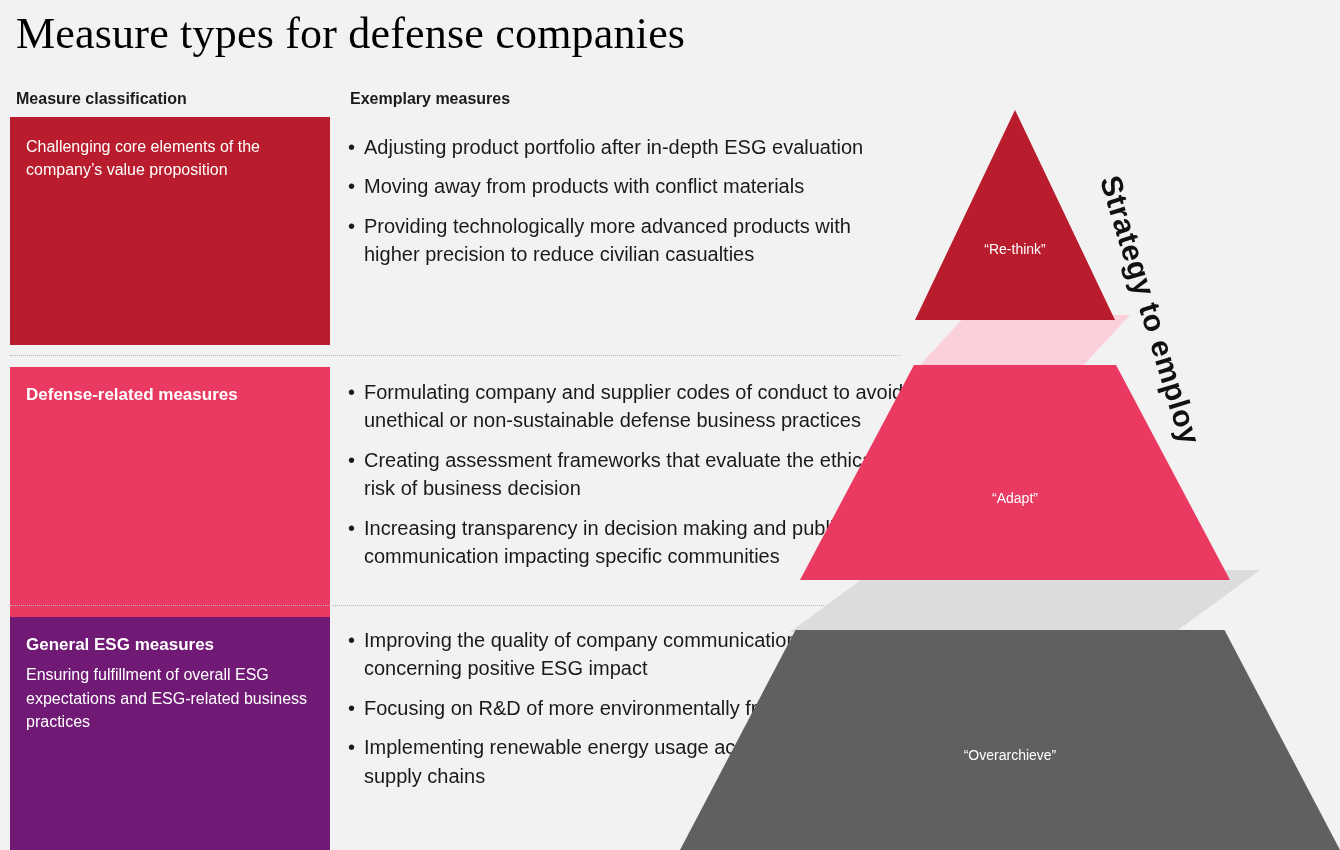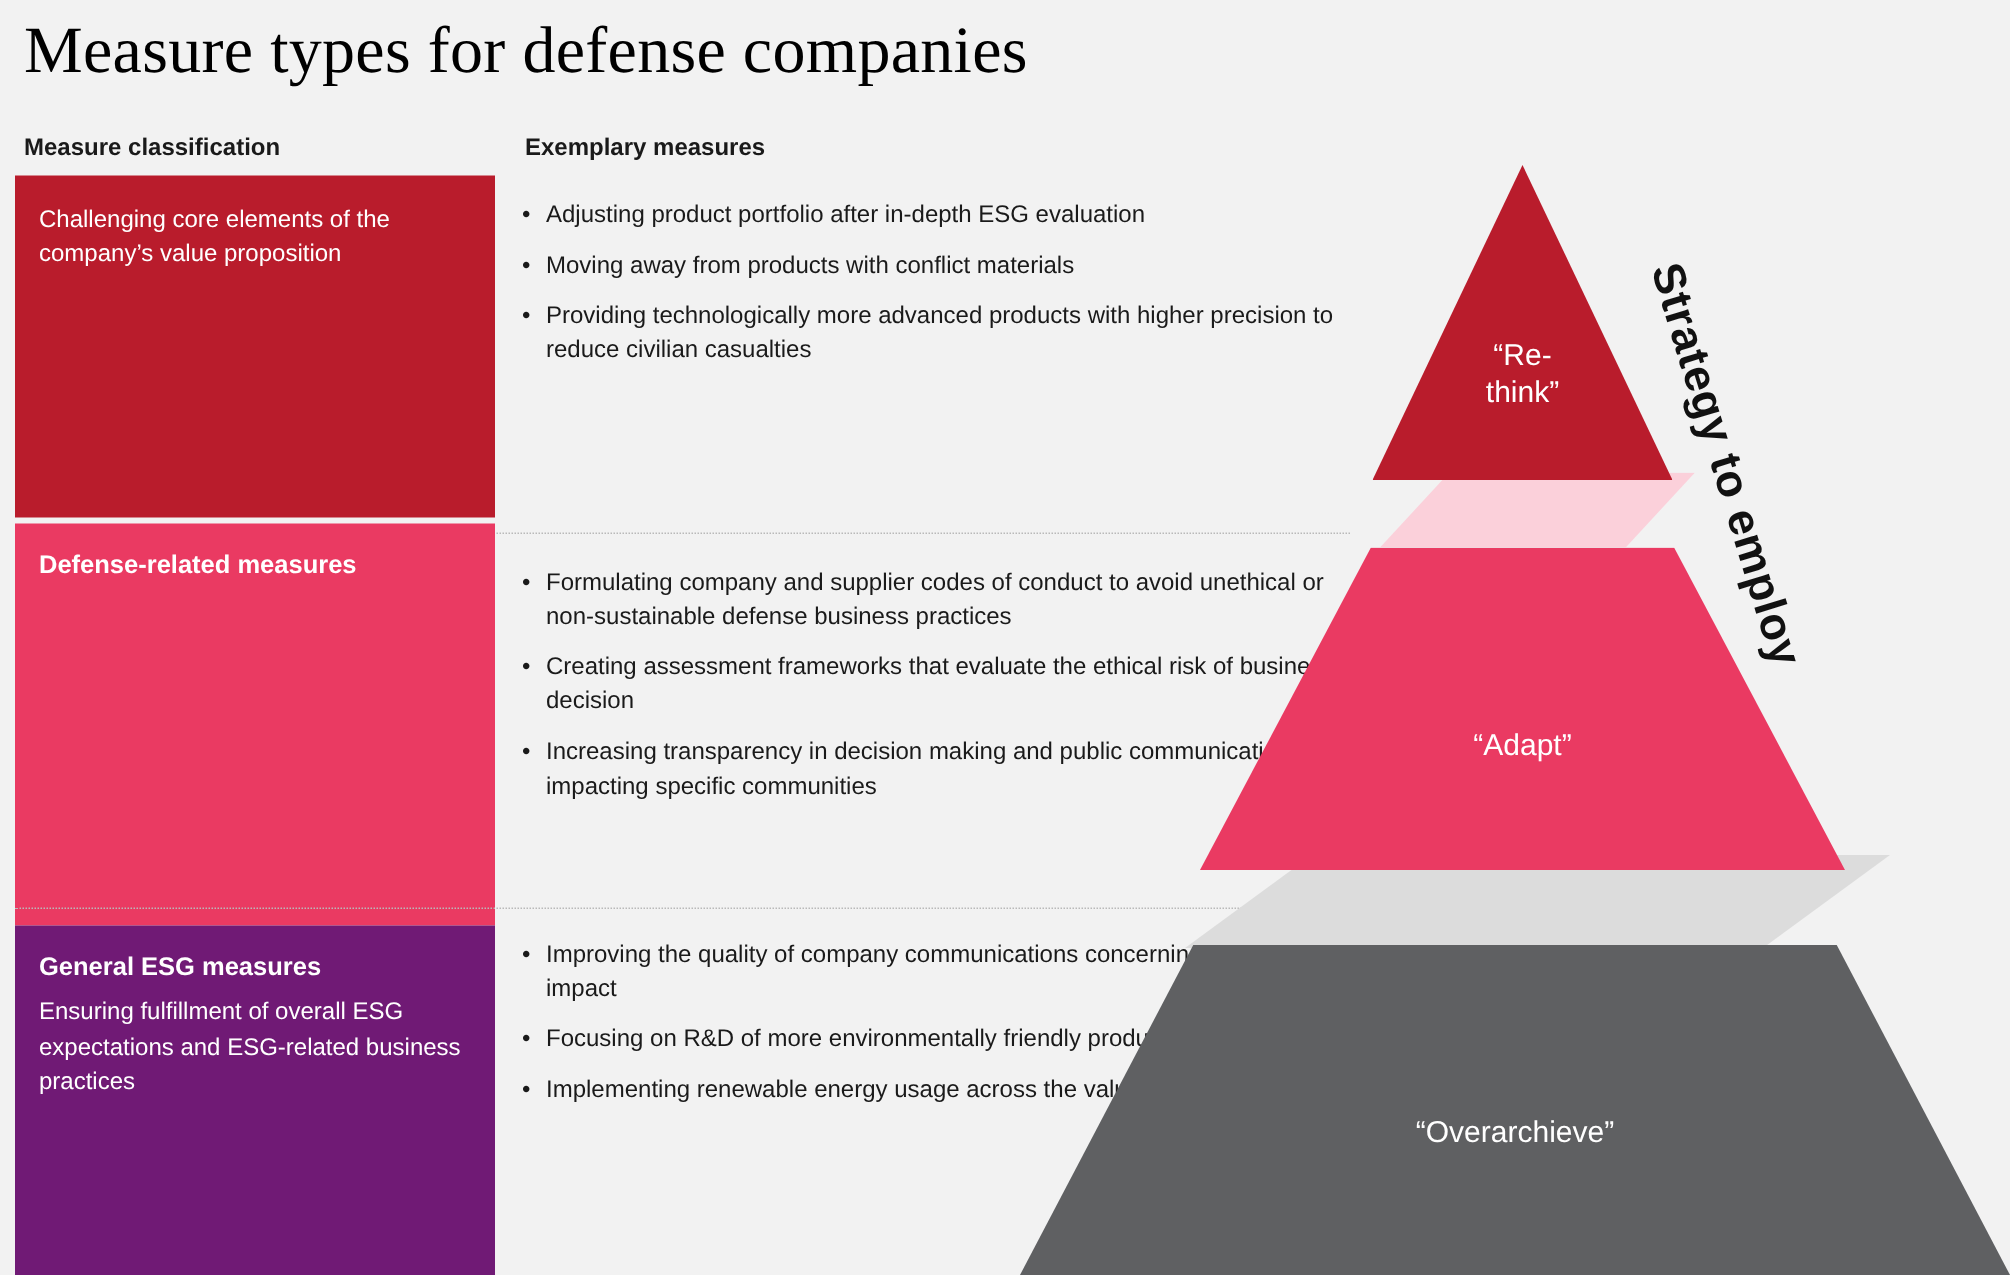--- a/index.html
+++ b/index.html
@@ -52,39 +52,39 @@
     font-size: 17px;
     font-weight: bold;
     margin: 0 0 8px 0;
     line-height: 1.2;
   }
   .class-box .cb-desc {
     font-size: 16px;
     line-height: 1.45;
   }
   #box-defense-specific { top: 117px; height: 228px; background: #b91c2c; }
-  #box-defense-related { top: 349px; height: 268px; background: #ea3a62; }
+  #box-defense-related { top: 367px; height: 268px; background: #ea3a62; }
   #box-general-esg { top: 617px; height: 284px; background: #701a75; }
 
   .divider {
     position: absolute;
     left: 10px;
     width: 890px;
     height: 0;
     border-top: 1px dotted #b9b9b9;
   }
   #divider-1 { top: 355px; }
   #divider-2 { top: 605px; }
 
   
   .bullets {
     position: absolute;
     left: 348px;
     width: 560px;
-    font-size: 16px;
+    font-size: 20px;
     color: #1a1a1a;
     line-height: 1.42;
   }
   #bullets-1 { top: 133px; }
   #bullets-2 { top: 378px; }
   #bullets-3 { top: 626px; }
   .bullets .bullet {
     position: relative;
     padding-left: 16px;
     margin-bottom: 11px;
@@ -122,21 +122,21 @@
     height: 62px;
     background: #dcdcdc;
     clip-path: polygon(0 100%, 18% 0, 100% 0, 82% 100%);
   }
   .tier {
     position: absolute;
     display: flex;
     align-items: center;
     justify-content: center;
     color: #ffffff;
-    font-size: 20px;
+    font-size: 14px;
     text-align: center;
   }
   #tier-rethink {
     left: 295px;
     top: 0px;
     width: 200px;
     height: 210px;
     background: #b91c2c;
     clip-path: polygon(50% 0, 100% 100%, 0 100%);
   }

